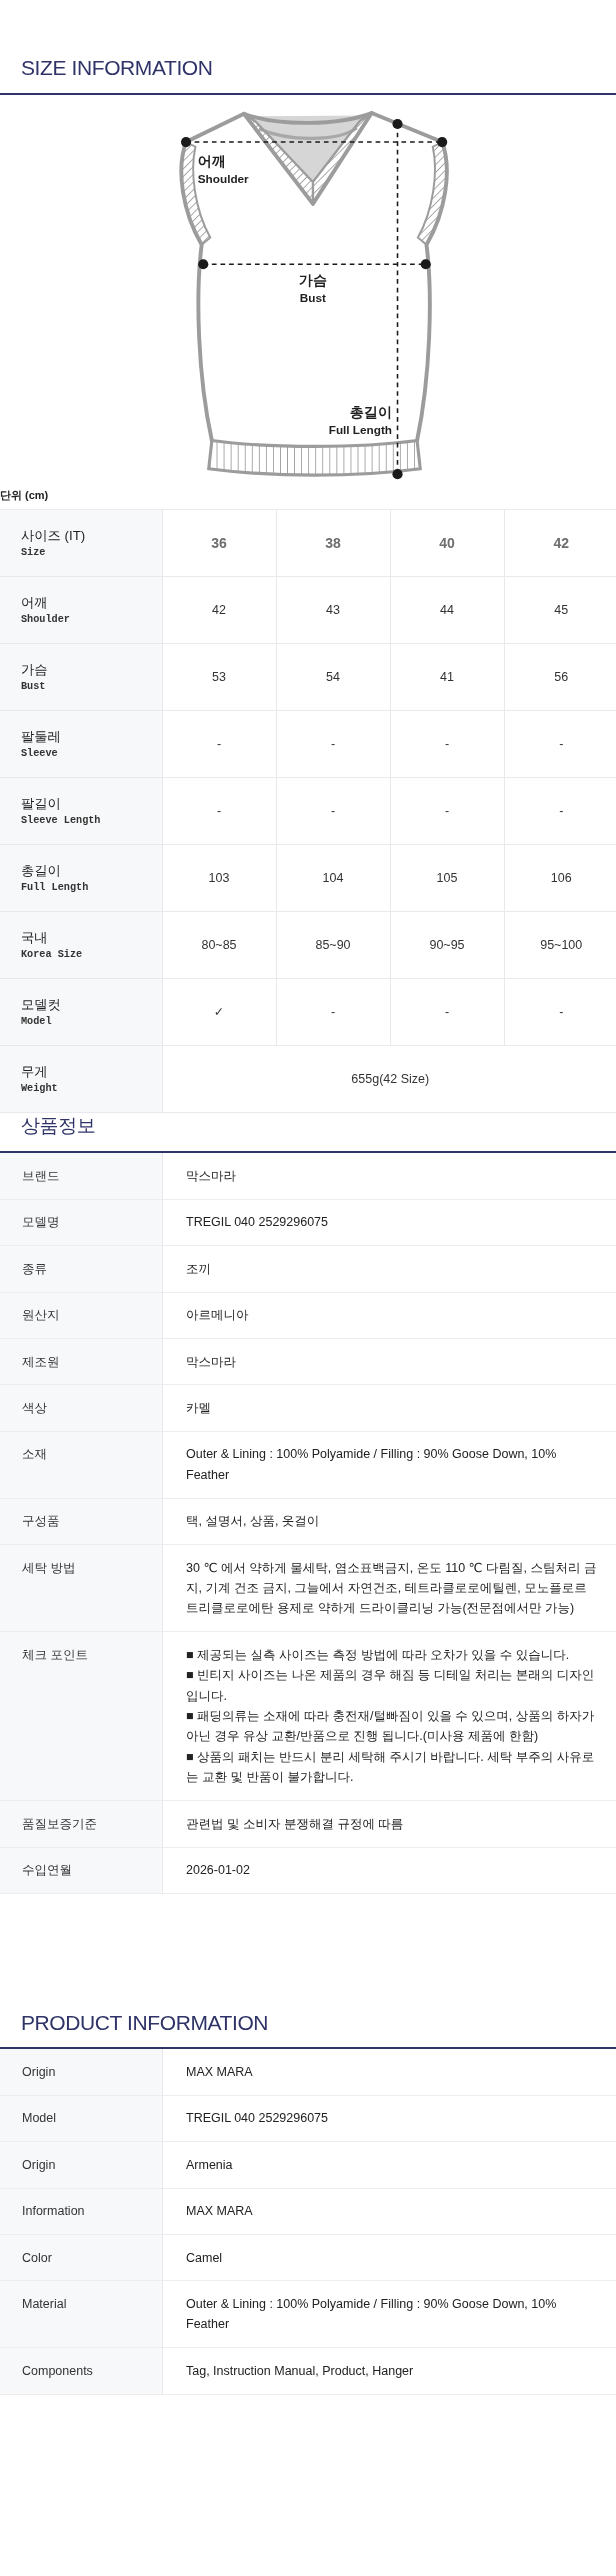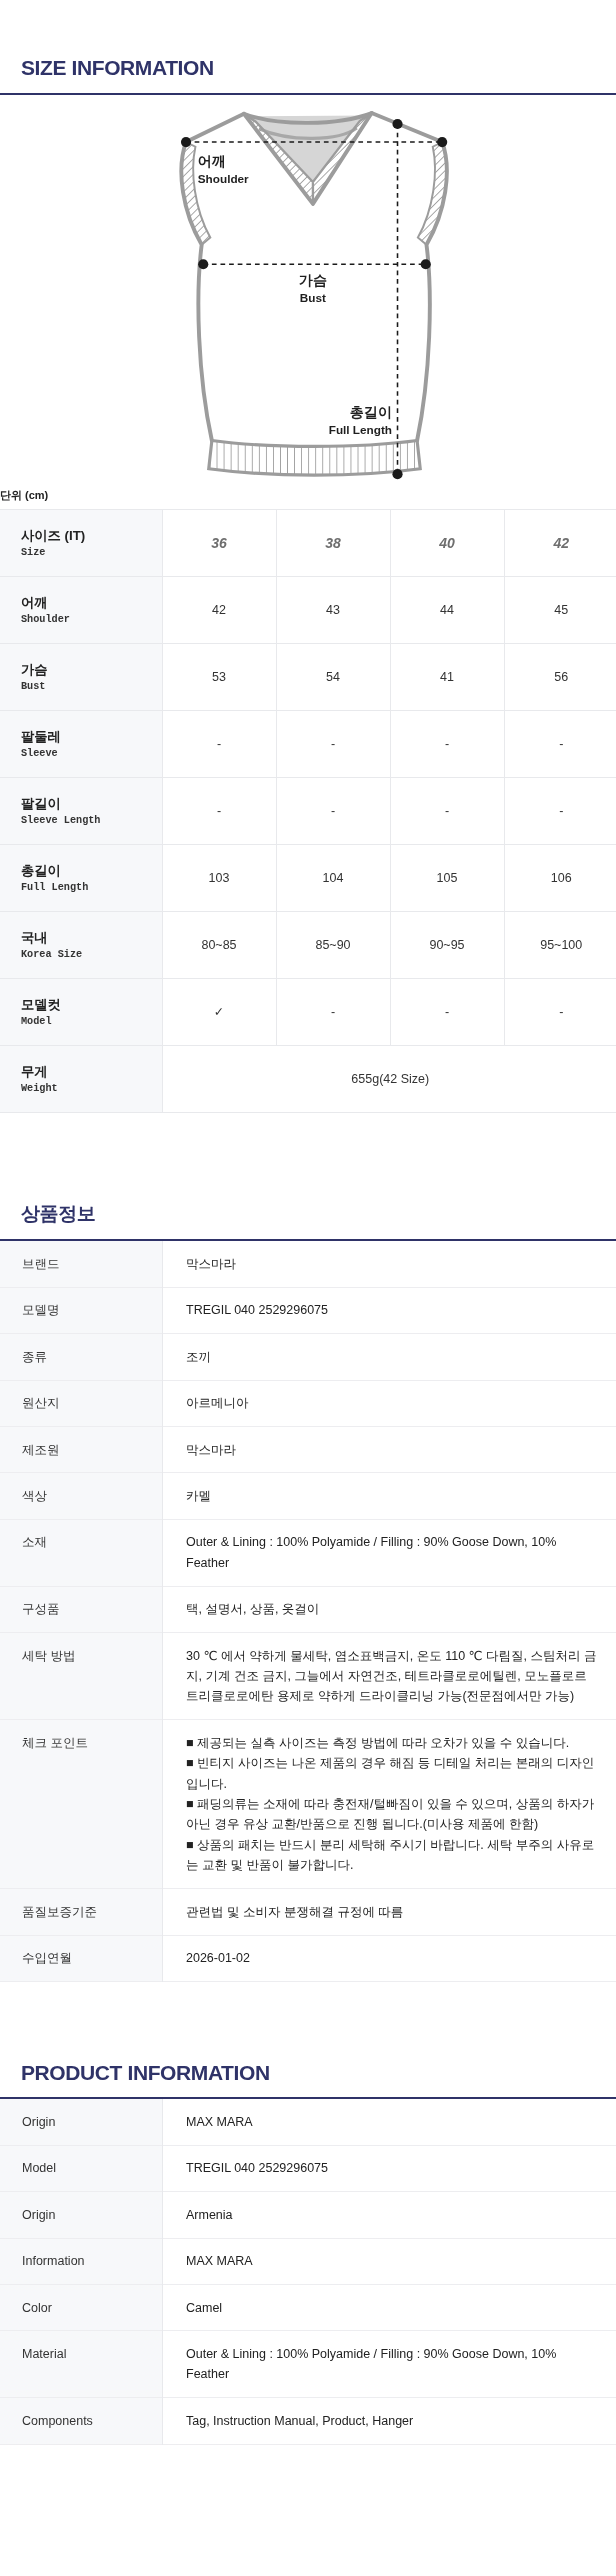--- a/index.html
+++ b/index.html
@@ -6,21 +6,21 @@
   body{
     width:617px;
     font-family:"Liberation Sans","DejaVu Sans",sans-serif;
     color:#333333;
     -webkit-font-smoothing:antialiased;
   }
   .page{padding:56px 0 34px 0;min-height:2576px;box-sizing:border-box;}
 
   
   .section-title{
-    font-size:21px;font-weight:700;color:#2f3368;
+    font-size:21px;font-weight:400;color:#2f3368;
     letter-spacing:-0.4px;margin:0 21px 12.5px 21px;
   }
   .section-title.kr{font-size:19px;}
   .navy-rule{border:0;border-top:2.3px solid #2f3368;margin:0;width:617px;}
 
   
   .diagram-wrap{width:298px;margin:11px auto 0 auto;}
   .units-note{
     text-align:left;margin:3.1px 21px 6.3px 0;
     font-size:11px;font-weight:700;color:#222222;
@@ -34,40 +34,40 @@
   .size-table tr{border-top:0.8px solid #e8e9ec;border-bottom:0.8px solid #e8e9ec;}
   .size-table th{
     background:#f7f8fa;text-align:left;vertical-align:middle;
     padding:12.5px 7.8px 12.5px 21px;border-right:0.8px solid #e8e9ec;
   }
   .size-table td{
     text-align:center;vertical-align:middle;font-size:12.5px;color:#333333;
     border-right:0.8px solid #e8e9ec;padding:12.5px 3.1px;height:41px;
   }
   .size-table td:last-child{border-right:none;}
-  .size-table .lbl-ko{display:block;font-size:13.3px;font-weight:700;color:#222222;line-height:1.45;}
+  .size-table .lbl-ko{display:block;font-size:13.3px;font-weight:400;color:#222222;line-height:1.45;}
   .size-table .lbl-en{display:block;font-size:10.2px;font-weight:600;color:#333333;line-height:1.5;font-family:Liberation Mono, monospace;}
-  .size-table tr.hdr td{color:#6e6e6e;font-weight:700;font-size:14px;font-style:italic;}
+  .size-table tr.hdr td{color:#6e6e6e;font-weight:700;font-size:14px;}
 
   
   .info-table{border-top:2.3px solid #2f3368;}
   .info-table tr{border-bottom:0.8px solid #ededf0;}
   .info-table th{
     background:#f7f8fa;text-align:left;vertical-align:top;
     font-size:12.5px;color:#333333;
     padding:12.5px 6.3px 12.5px 22px;border-right:0.8px solid #e8e9ec;
     line-height:20.4px;
   }
   .info-table td{
     font-size:12.5px;color:#222222;line-height:20.4px;
     padding:12.5px 19px 12.5px 23.5px;vertical-align:top;
   }
   .info-table td p{margin:0;}
-  .gap-kr{margin-top:88px;}
-  .gap-en{margin-top:79px;}
+  .gap-kr{}
+  .gap-en{margin-top:117px;}
 
   svg text{font-family:"Liberation Sans","DejaVu Sans",sans-serif;}
 </style>
 </head>
 <body>
 
 <div class="page">
 
   <h2 class="section-title">SIZE INFORMATION</h2>
   <hr class="navy-rule">

